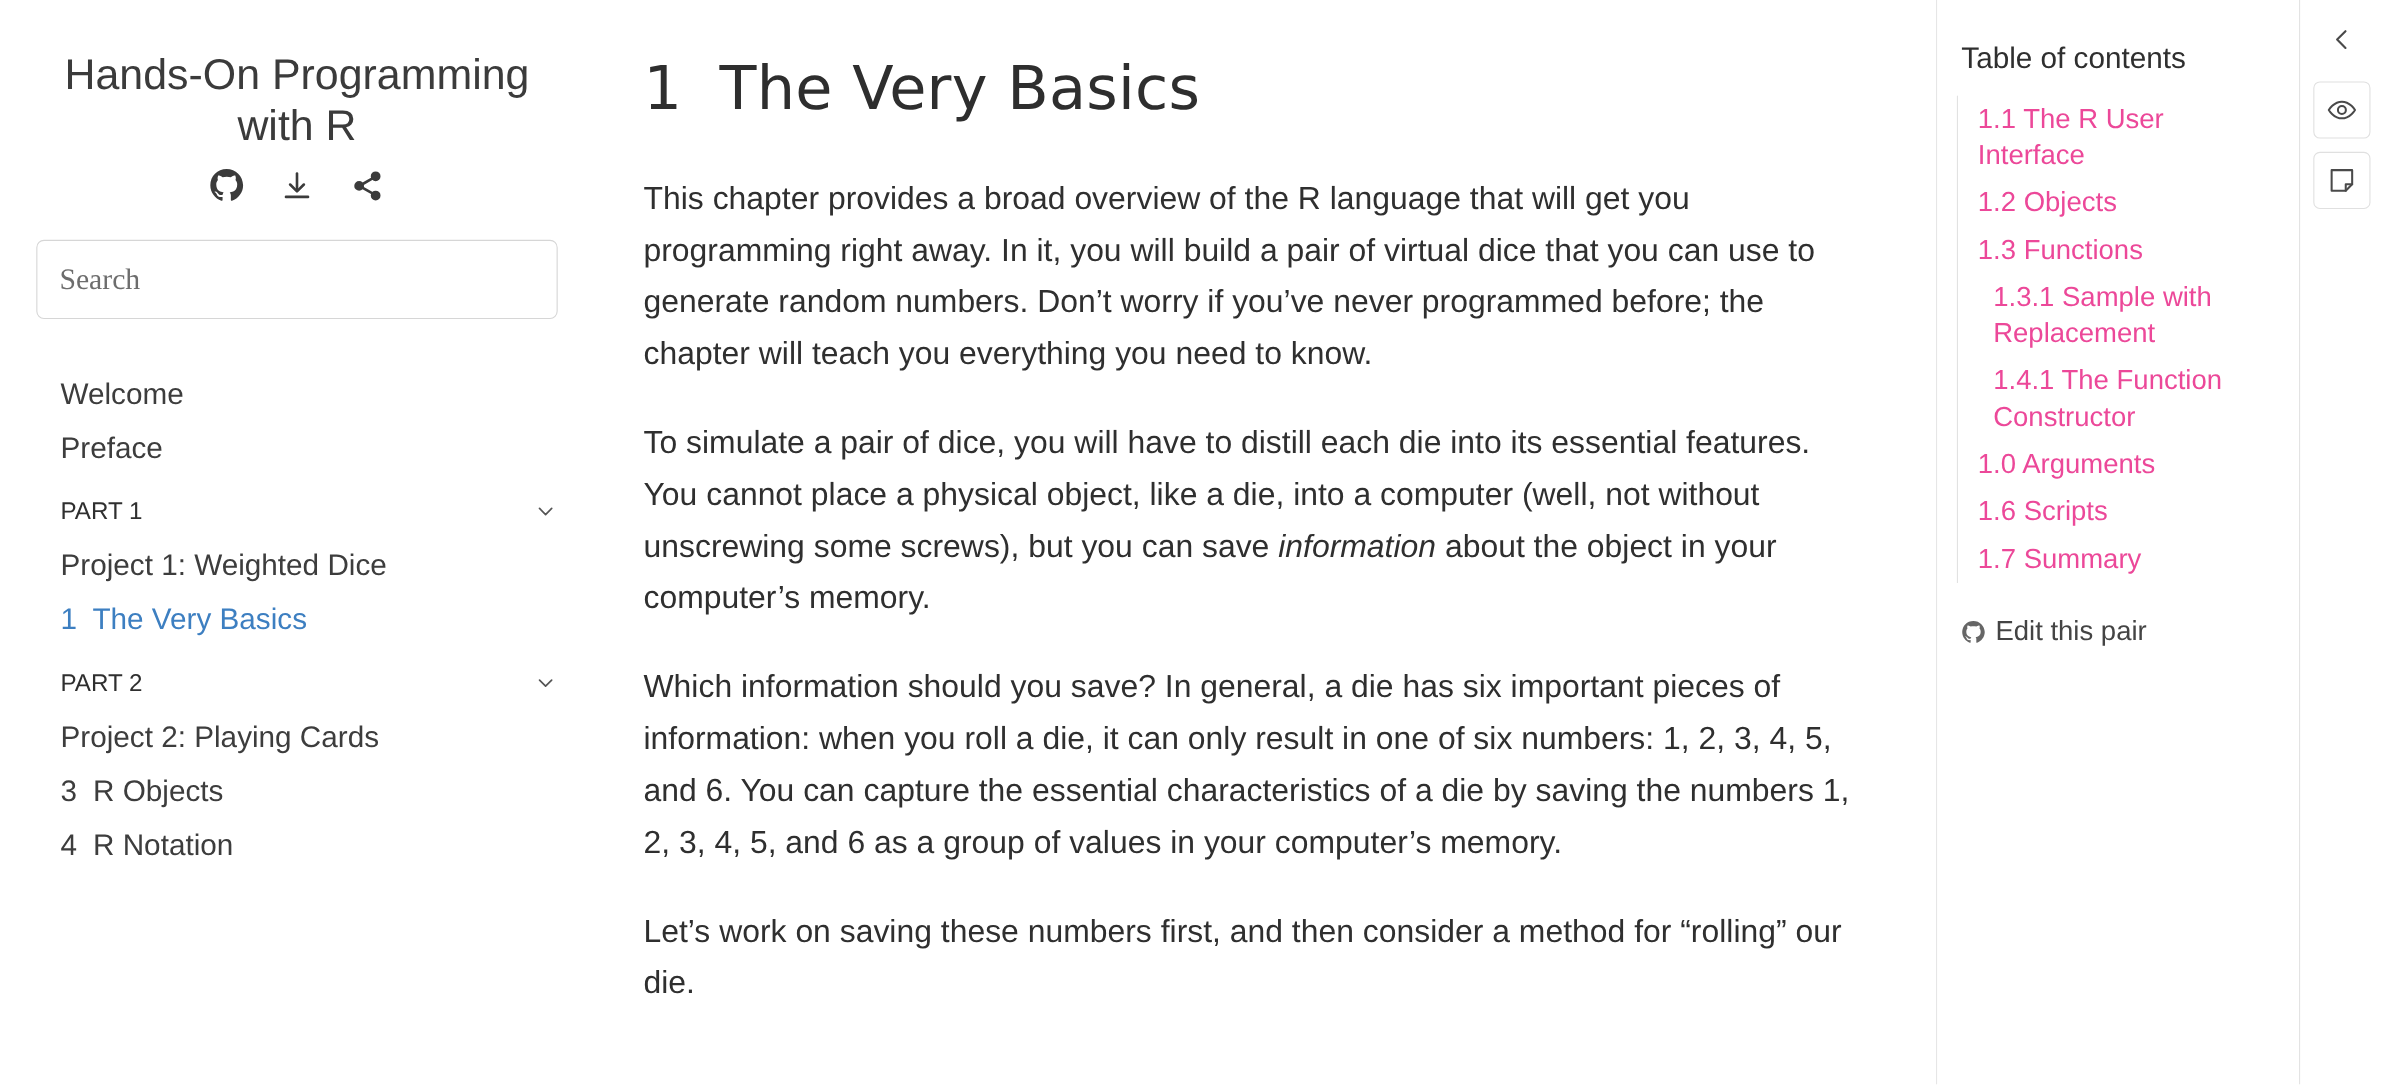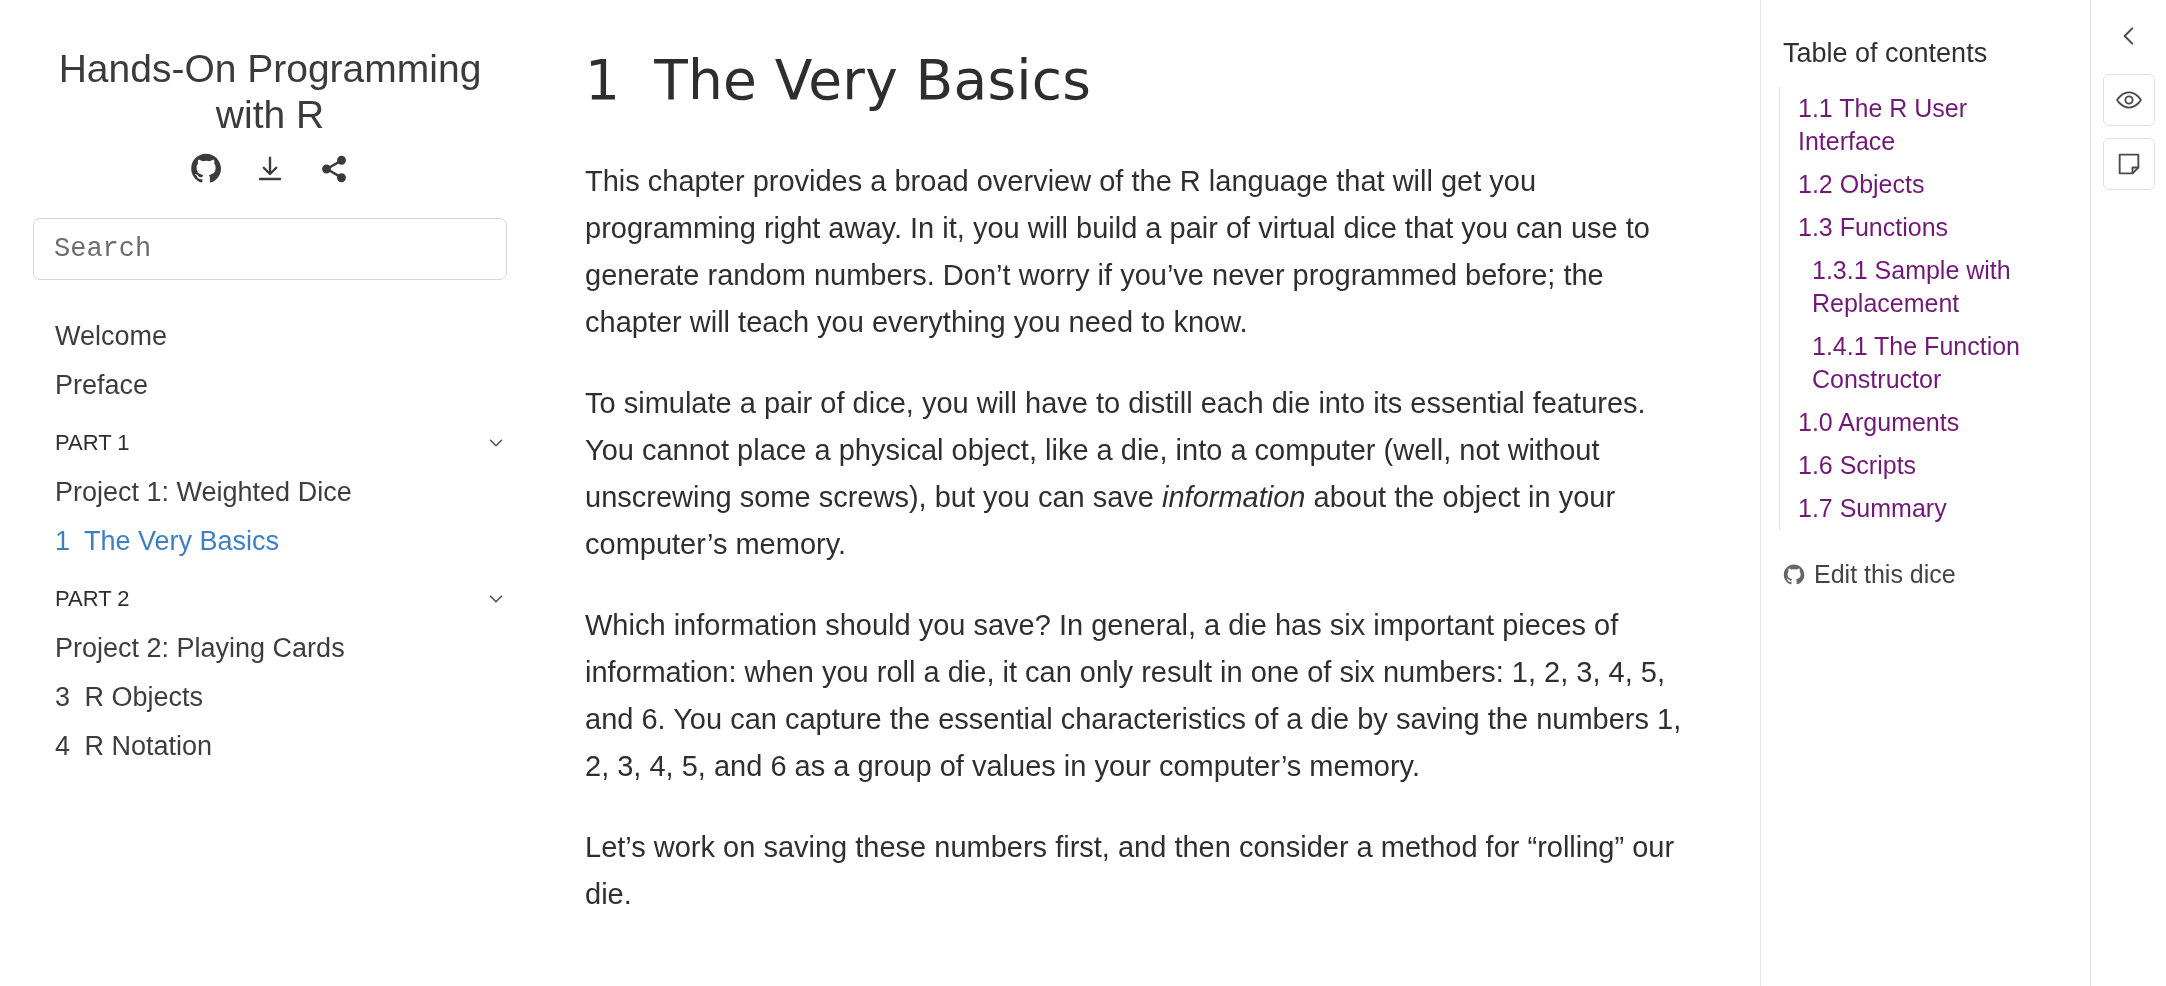--- a/index.html
+++ b/index.html
@@ -49,30 +49,30 @@
   .sidebar-icons .ic {
     width: 34px;
     height: 34px;
     display: inline-flex;
     align-items: center;
     justify-content: center;
     color: #3b3b3b;
     cursor: pointer;
   }
   .search-box {
-    margin: 32px 0 4px 0;
+    margin: 32px 0 16px 0;
     width: 100%;
-    height: 62px;
+    height: 72px;
     border: 1px solid #d6d6d6;
     border-radius: 7px;
     background: #fff;
     font-size: 27px;
     color: #3c3c3c;
     padding: 0 20px;
-    font-family: Liberation Mono, monospace;
+    font-family: Liberation Serif, serif;
     outline: none;
   }
   .search-box::placeholder { color: #6d6d6d; }
 
   .nav { margin-top: 28px; margin-left: 22px; }
   .nav-item {
     font-size: 27px;
     line-height: 1.0;
     color: #3d3d3d;
     padding: 11px 0;
@@ -134,21 +134,21 @@
   .toc-title {
     font-size: 27px;
     color: #2f2f2f;
     margin: 0 0 18px 0;
     padding-left: 4px;
   }
   .toc-list { list-style: none; margin: 0; padding: 0; border-left: 1px solid #e2e2e2; }
   .toc-list li {
     font-size: 25px;
     line-height: 1.32;
-    color: #701a75;
+    color: #ec4899;
     padding: 5px 6px 5px 18px;
     cursor: pointer;
   }
   .toc-list li.lvl3 { padding-left: 32px; }
   .toc-edit {
     margin-top: 30px;
     font-size: 25px;
     color: #444;
     display: flex;
     align-items: center;
@@ -280,21 +280,21 @@
       <li>1.0 Arguments</li>
       <li>1.6 Scripts</li>
       <li>1.7 Summary</li>
     </ul>
     <div class="toc-edit">
       <span class="gh">
         <svg width="22" height="22" viewBox="0 0 24 24" fill="currentColor">
           <path d="M12 .5C5.73.5.9 5.33.9 11.6c0 4.9 3.18 9.06 7.59 10.53.56.1.76-.24.76-.54v-2.1c-3.09.67-3.74-1.3-3.74-1.3-.5-1.3-1.23-1.64-1.23-1.64-1.01-.69.08-.68.08-.68 1.12.08 1.7 1.15 1.7 1.15 1 1.71 2.61 1.22 3.25.93.1-.72.39-1.22.7-1.5-2.47-.28-5.06-1.24-5.06-5.5 0-1.22.43-2.21 1.15-2.99-.12-.28-.5-1.41.11-2.94 0 0 .94-.3 3.08 1.14.89-.25 1.85-.37 2.8-.38.95 0 1.91.13 2.8.38 2.13-1.45 3.07-1.14 3.07-1.14.61 1.53.23 2.66.11 2.94.72.78 1.15 1.77 1.15 2.99 0 4.27-2.6 5.21-5.08 5.49.4.35.76 1.03.76 2.08v3.08c0 .3.2.65.77.54 4.4-1.47 7.58-5.63 7.58-10.53C23.1 5.33 18.27.5 12 .5z"></path>
         </svg>
       </span>
-      <span>Edit this dice</span>
+      <span>Edit this pair</span>
     </div>
   </aside>
 
   <div class="rail">
     <div class="rbtn">
       <svg width="26" height="26" viewBox="0 0 24 24" fill="none" stroke="currentColor" stroke-width="1.8" stroke-linecap="round" stroke-linejoin="round">
           <path d="M15 5l-7 7 7 7"></path>
         </svg>
     </div>
     <div class="rbtn boxed">

